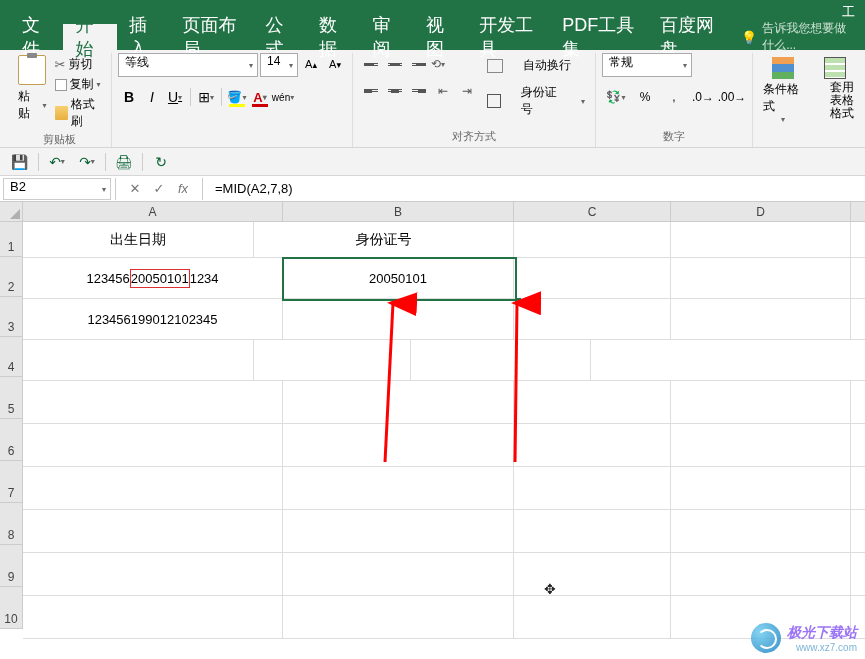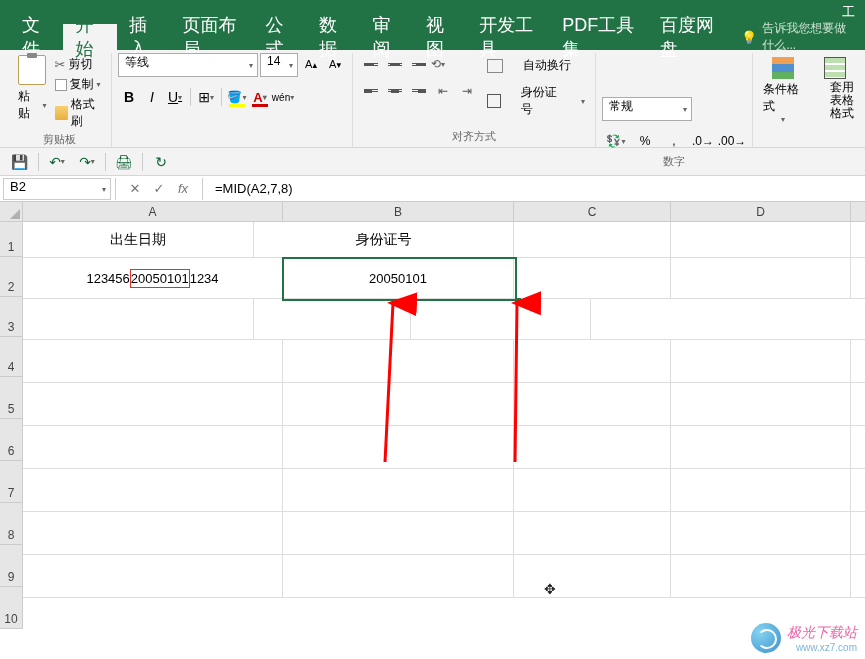--- a/index.html
+++ b/index.html
@@ -112,21 +112,21 @@
 .red-box { border: 1px solid #dd3030; padding: 1px 0; }
 
 
 .move-cursor { position: absolute; left: 544px; top: 379px; font-size: 14px; color: #222; pointer-events: none; }
 
 
 .watermark { position: absolute; right: 8px; bottom: 6px; display: flex; align-items: center; gap: 6px; opacity: 0.85; }
 .watermark .logo { width: 30px; height: 30px; border-radius: 50%; background: radial-gradient(circle at 30% 30%, #6fcdf0, #1b7ec0); position: relative; }
 .watermark .logo::after { content: ""; position: absolute; inset: 6px 4px 4px 6px; border: 2px solid #fff; border-left-color: transparent; border-radius: 50%; }
 .watermark .txt { text-align: right; }
-.watermark .txt .line1 { font-size: 14px; color: #ec4899; font-weight: normal; font-style: italic; }
+.watermark .txt .line1 { font-size: 14px; color: #8b5cf6; font-weight: bold; font-style: italic; }
 .watermark .txt .line2 { font-size: 10px; color: #68a8d0; }
 
 .caret { font-size: 8px; color: #666; }
 </style>
 </head>
 <body>
 
 <div class="title-bar">
   <span>工</span>
 </div>
@@ -278,21 +278,21 @@
             <span class="merge-icon"></span>
             <span>身份证号</span>
             <span class="caret">▾</span>
           </div>
       </div>
     </div>
     <div class="group-label">对齐方式</div>
   </div>
 
   <div class="group">
-    <div class="group-body" style="flex-direction:column;margin-top:44px;">
+    <div class="group-body" style="flex-direction:column;">
       <div class="num-select"><span>常规</span><span class="arrow">▾</span></div>
       <div class="num-row">
         <div class="num-btn">💱<span class="caret">▾</span></div>
         <div class="num-btn">%</div>
         <div class="num-btn">,</div>
         <div class="num-btn">.0→</div>
         <div class="num-btn">.00→</div>
       </div>
     </div>
     <div class="group-label">数字</div>
@@ -372,20 +372,26 @@
     <div class="cell-row r2">
       <div class="cell A">
           <span>123456</span>
           <span class="red-box">20050101</span>
           <span>1234</span>
         </div>
       <div class="cell B">20050101</div>
       <div class="cell C"></div>
       <div class="cell D"></div>
     </div>
+    <div class="cell-row r3">
+      <div class="cell A">123456199012102345</div>
+      <div class="cell B"></div>
+      <div class="cell C"></div>
+      <div class="cell D"></div>
+    </div>
     <div class="cell-row r4">
       <div class="cell B"></div>
       <div class="cell C"></div>
       <div class="cell D"></div>
     </div>
     <div class="cell-row r5">
         <div class="cell A"></div>
         <div class="cell B"></div>
         <div class="cell C"></div>
         <div class="cell D"></div>

